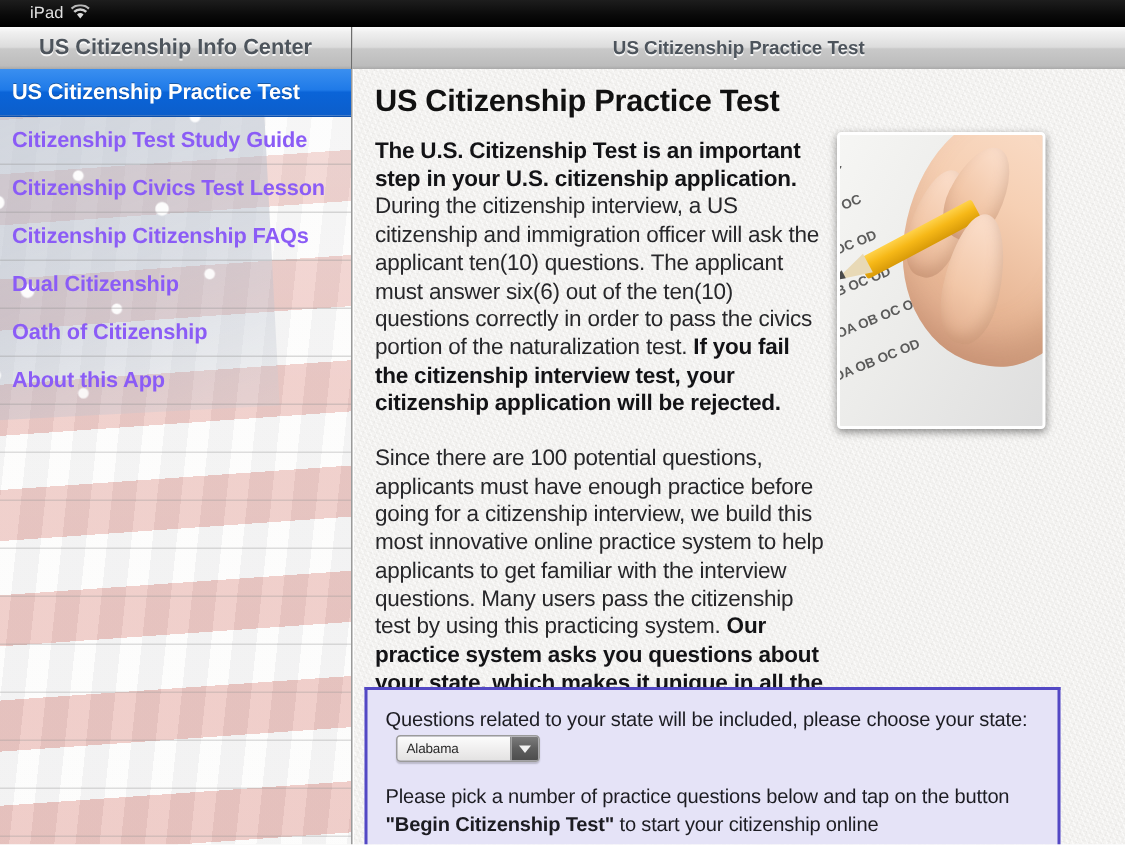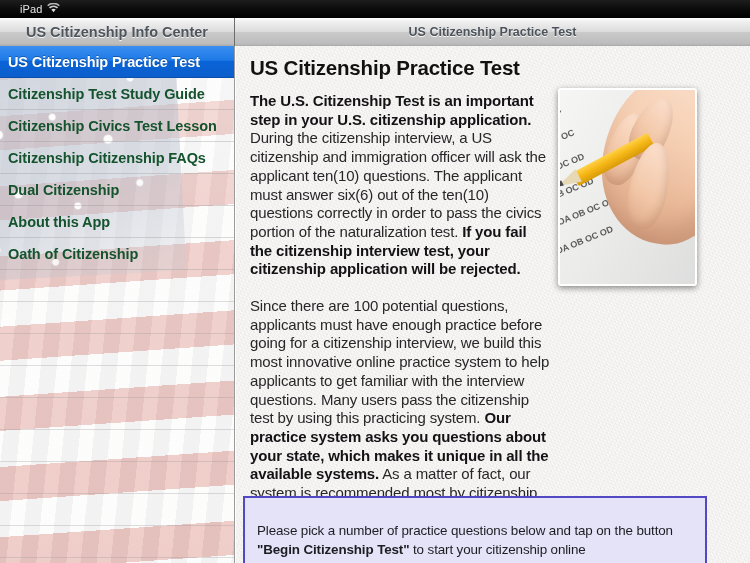--- a/index.html
+++ b/index.html
@@ -150,21 +150,21 @@
     z-index: 3;
   }
   .row {
     height: 32px;
     display: flex;
     align-items: center;
     padding: 0 0 0 8px;
     border-bottom: 1px solid rgba(150,150,150,.35);
     font-size: 14.5px;
     font-weight: bold;
-    color: #14532d;
+    color: #8b5cf6;
     white-space: nowrap;
     letter-spacing: -.1px;
   }
   .row.selected {
     background: linear-gradient(to bottom, #3a8ff0 0%, #1f7ae8 45%, #0a64d8 50%, #0c5ecb 100%);
     color: #ffffff;
     border-bottom: 1px solid #0a4fae;
     text-shadow: 0 -1px 0 rgba(0,0,0,.3);
   }
   .row.empty { border-bottom: 1px solid rgba(150,150,150,.3); }
@@ -369,24 +369,24 @@
         <div class="row">
           <span>Citizenship Civics Test Lesson</span>
         </div>
         <div class="row">
           <span>Citizenship Citizenship FAQs</span>
         </div>
         <div class="row">
           <span>Dual Citizenship</span>
         </div>
         <div class="row">
+          <span>Oath of Citizenship</span>
+        </div>
+        <div class="row">
           <span>About this App</span>
-        </div>
-        <div class="row">
-          <span>Oath of Citizenship</span>
         </div>
         <div class="row empty"></div>
         <div class="row empty"></div>
         <div class="row empty"></div>
         <div class="row empty"></div>
         <div class="row empty"></div>
         <div class="row empty"></div>
         <div class="row empty"></div>
         <div class="row empty"></div>
         <div class="row empty"></div>
@@ -421,20 +421,25 @@
         <div class="hand"></div>
         <div class="finger f1"></div>
         <div class="finger f3"></div>
         <div class="pencil"></div>
         <div class="pencil-tip"></div>
         <div class="pencil-lead"></div>
         <div class="finger f2"></div>
       </div>
 
       <div class="notice">
+        <p>
+          <span>Questions related to your state will be included, please choose your state:</span><span class="state-select"><span class="sel-val">Alabama</span><span class="sel-arrow-box">
+                <span class="sel-arrow"></span>
+              </span></span>
+        </p>
         <div class="gap"></div>
         <p>
           <span>Please pick a number of practice questions below and tap on the button </span><b>"Begin Citizenship Test"</b><span> to start your citizenship online</span>
         </p>
       </div>
 
     </div>
   </div>
 
 </div>

